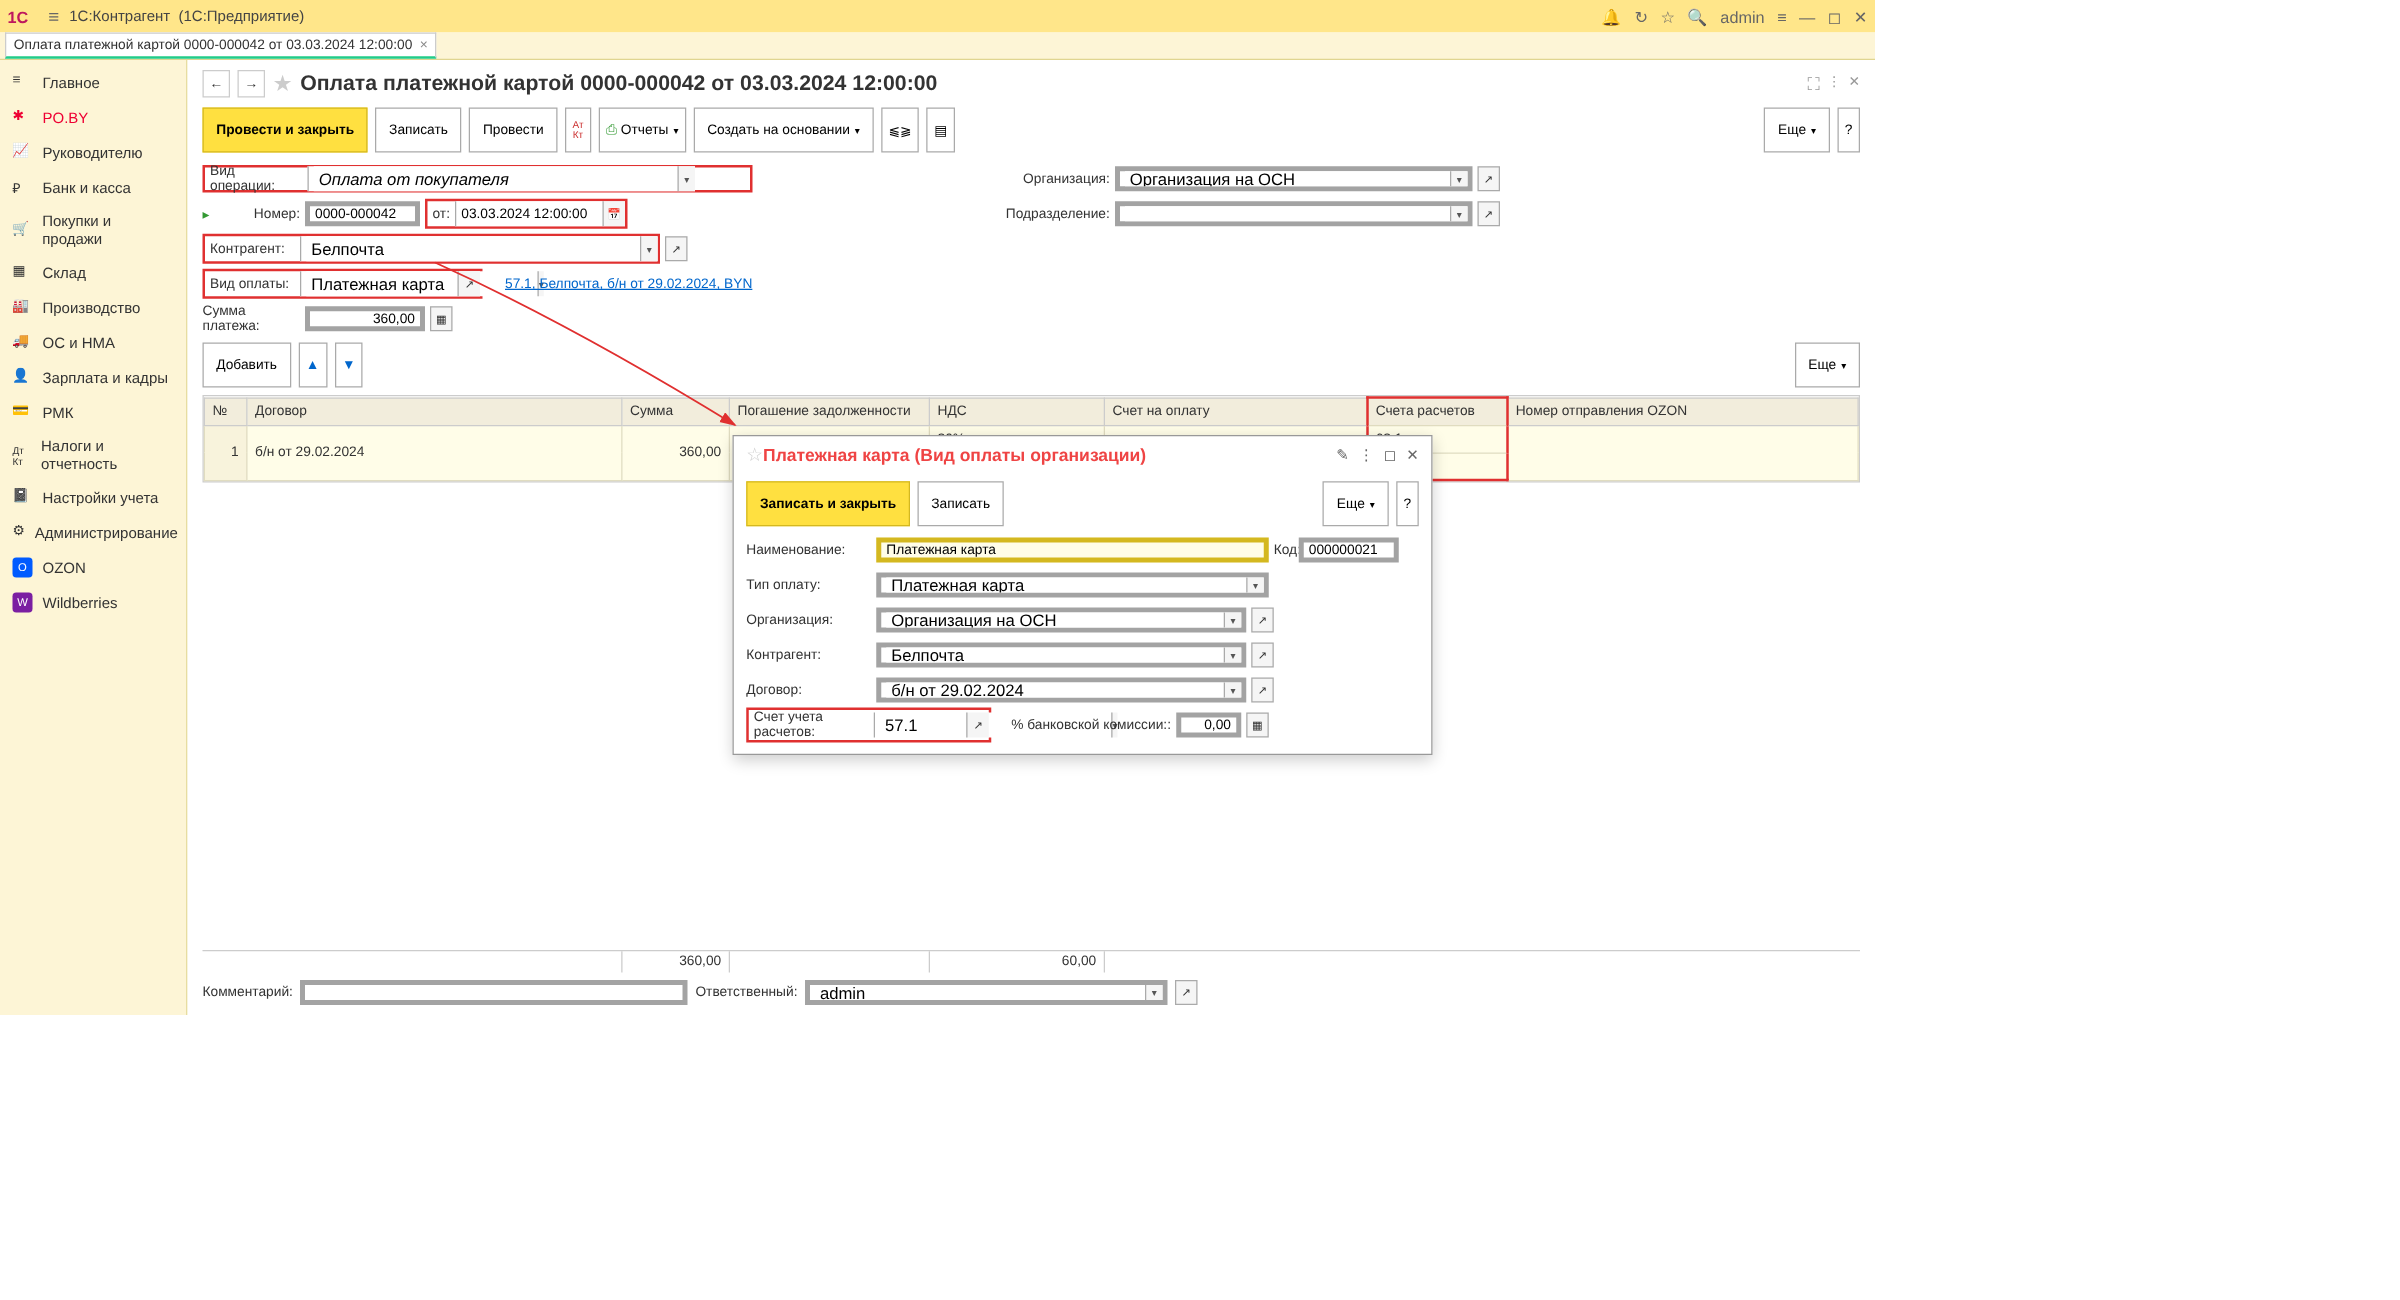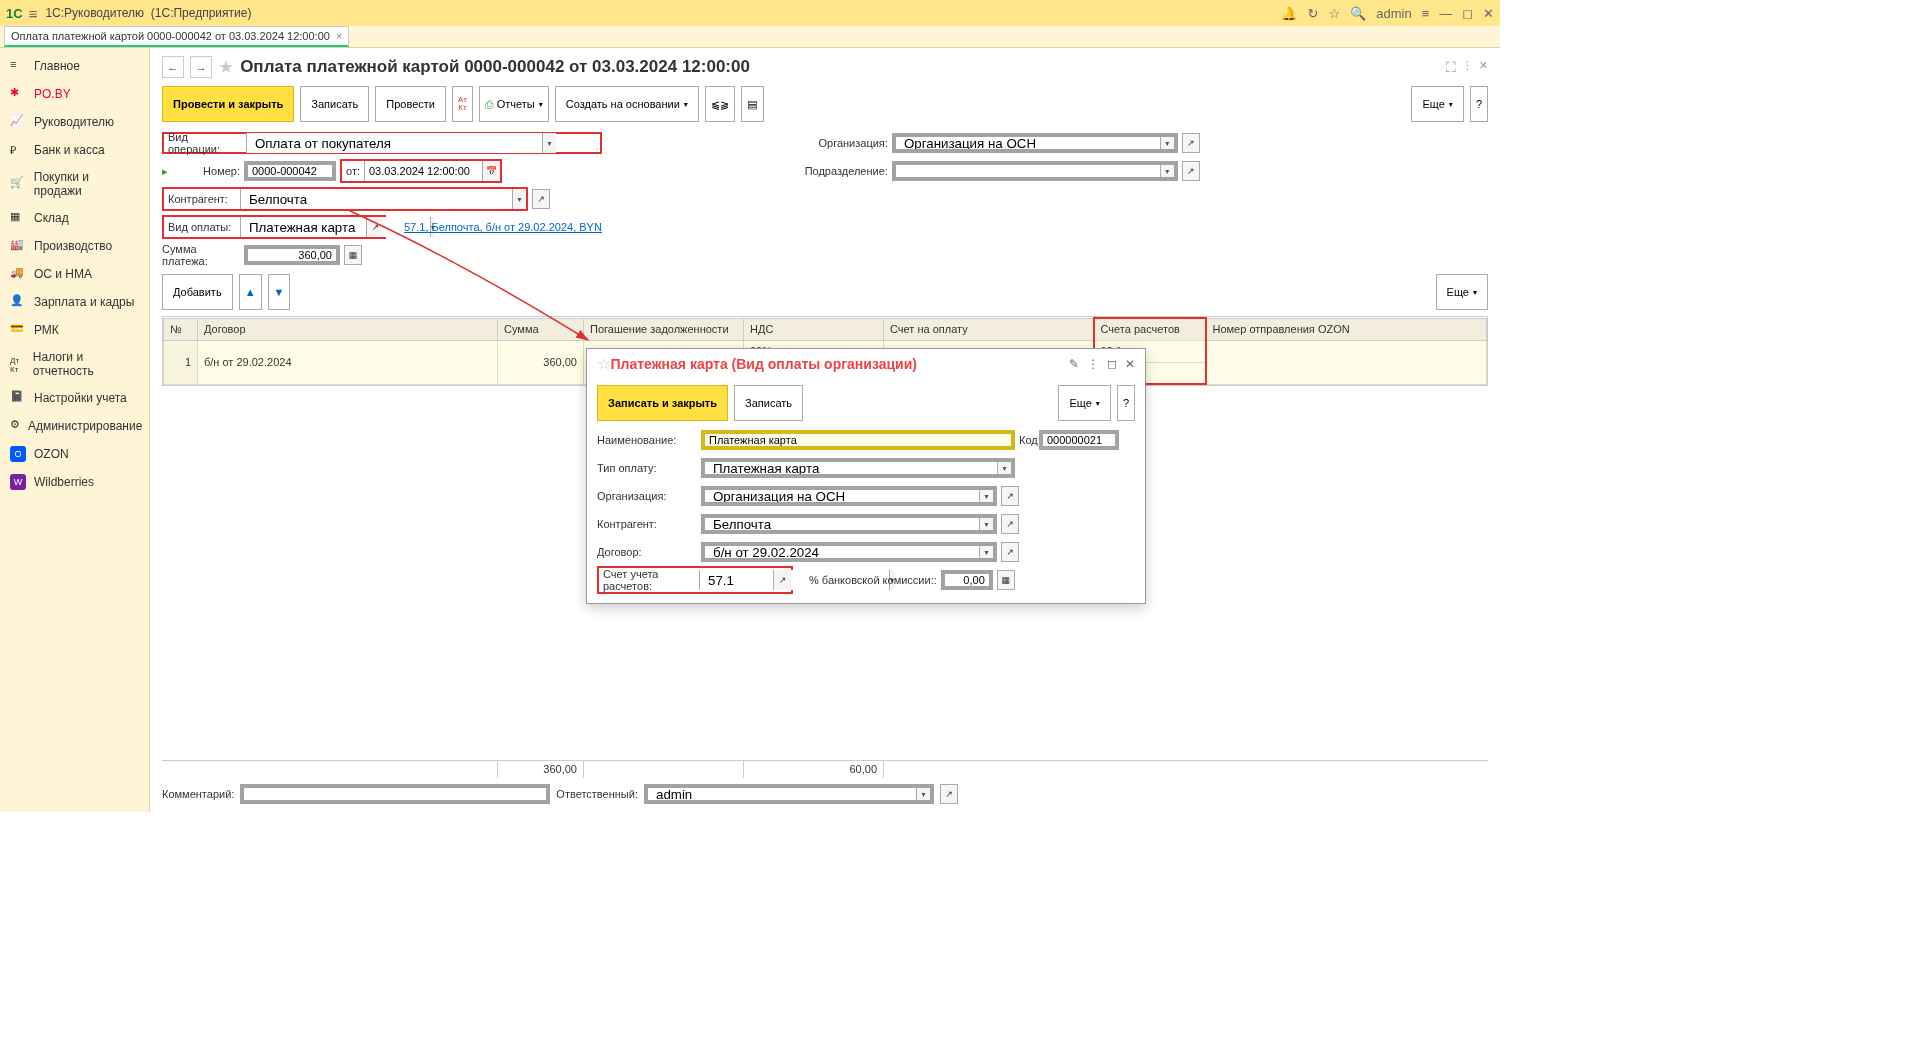--- a/index.html
+++ b/index.html
@@ -1,18 +1,18 @@
 <!DOCTYPE html>
 <html><head>
 <meta charset="utf-8">
 <style>
 * { box-sizing: border-box; margin: 0; padding: 0; }
 body { font-family: Arial, sans-serif; font-size: 11px; color: #333; background: #fff; overflow: hidden; width: 1500px; height: 812px; position: relative; }
 .titlebar { background: #ffe68a; height: 26px; display: flex; align-items: center; padding: 0 6px; }
-.titlebar .logo { color: #15803d; font-weight: bold; font-size: 13px; margin-right: 6px; }
+.titlebar .logo { color: #be185d; font-weight: bold; font-size: 13px; margin-right: 16px; }
 .titlebar .ham { font-size: 15px; color: #666; margin-right: 8px; cursor: pointer; }
 .titlebar .title { color: #444; font-size: 12px; flex: 1; }
 .titlebar .right-icons { display: flex; gap: 10px; align-items: center; font-size: 13px; color: #666; }
 .titlebar .right-icons span { cursor: pointer; }
 .tabbar { background: #fdf5d6; height: 22px; display: flex; align-items: center; padding-left: 4px; border-bottom: 1px solid #e0d590; }
 .tab { background: #fff; border: 1px solid #ccc; border-bottom: 2px solid #2c8; height: 21px; padding: 2px 6px; display: flex; align-items: center; font-size: 11px; }
 .tab .x { margin-left: 6px; color: #888; cursor: pointer; }
 .body-row { display: flex; height: calc(100% - 48px); }
 .sidebar { width: 150px; background: #fdf5d6; border-right: 1px solid #e0d590; padding: 4px 0; }
 .sidebar .item { display: flex; align-items: center; padding: 6px 10px; cursor: pointer; }
@@ -59,21 +59,21 @@
 .arrow-svg { position: absolute; left: 188px; top: 152px; pointer-events: none; z-index: 5; }
 .chev::after { content: "▾"; font-size: 8px; margin-left: 4px; }
 </style>
 </head>
 <body>
 
 <div class="titlebar">
   <span class="logo">1С</span>
   <span class="ham">≡</span>
   <span class="title">
-    <span>1С:Руководителю</span> &nbsp;<span>(1С:Предприятие)</span>
+    <span>1С:Контрагент</span> &nbsp;<span>(1С:Предприятие)</span>
   </span>
   <div class="right-icons">
     <span>🔔</span>
     <span>↻</span>
     <span>☆</span>
     <span>🔍</span>
     <span>admin</span>
     <span>≡</span>
     <span>—</span>
     <span>◻</span>
@@ -178,21 +178,21 @@
         <button class="btn chev">Еще</button>
         <button class="btn icon">?</button>
       </div>
     </div>
 
     <div class="form-area">
       <div class="form-col">
         <div class="frow red-border" style="padding:0">
           <span class="flabel" style="padding-left:4px">Вид операции:</span>
           <div class="finput dd" style="width:310px;border:none;border-left:1px solid #aaa">
-            <input style="border: none; flex: 1 1 0%; padding: 0px 4px;" value="Оплата от покупателя">
+            <input style="border: none; flex: 1 1 0%; padding: 0px 4px; font-style: italic;" value="Оплата от покупателя">
             <span class="dd-btn">▾</span>
           </div>
         </div>
         <div class="frow">
           <span style="width:14px;color:#393">▸</span>
           <span class="flabel r" style="width:60px">Номер:</span>
           <input class="finput" style="width: 92px;" value="0000-000042">
           <div class="red-border" style="display:flex;align-items:center;padding:0">
             <span style="padding:0 4px">от:</span>
             <input class="finput" style="width: 118px; border-top: none; border-right: none; border-bottom: none; border-image: initial; border-left: 1px solid rgb(170, 170, 170);" value="03.03.2024 12:00:00">

